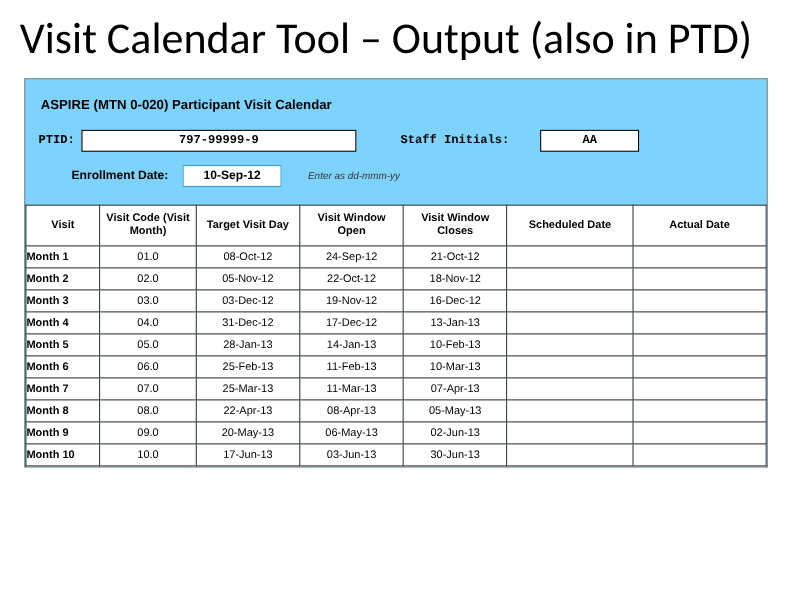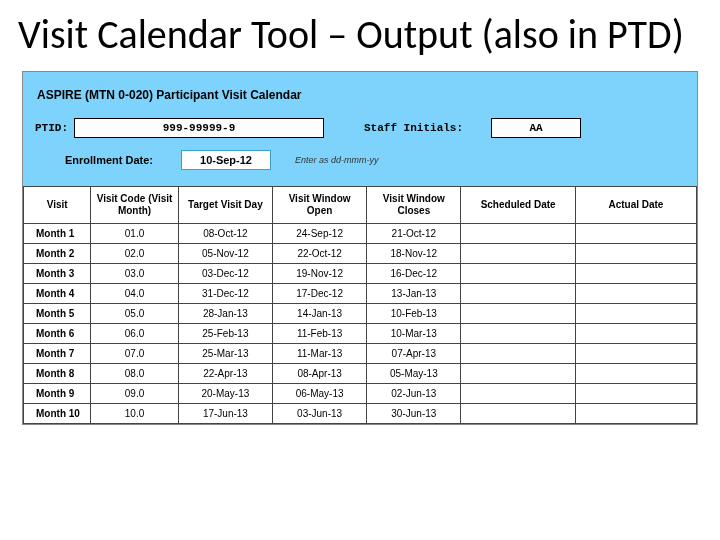--- a/index.html
+++ b/index.html
@@ -61,21 +61,21 @@
     font-size: 11px;
     background: #fff;
   }
   .box-ptid { width: 250px; font-weight: bold; }
   .box-init { width: 90px; font-weight: bold; margin-left: 22px; }
   .box-enroll {
     width: 90px;
     font-weight: bold;
     border: 1.5px solid #3aa0c8;
     height: 20px;
-    margin-left: 22px;
+    margin-left: 7px;
   }
   .hint {
     font-size: 9px;
     font-style: italic;
     margin-left: 24px;
     color: #333;
   }
   .spacer { flex: 0 0 40px; }
   .field-row2 { margin: 6px 0 16px 30px; }
 
@@ -93,21 +93,21 @@
     background: #fff;
   }
   table.visit-table th {
     font-weight: bold;
     font-size: 10px;
     line-height: 1.2;
     padding: 6px 2px;
   }
   table.visit-table td.visit-col {
     text-align: left;
-    padding-left: 12px;
+    padding-left: 0;
     font-weight: bold;
   }
   table.visit-table .col-visit  { width: 10%; }
   table.visit-table .col-code   { width: 13%; }
   table.visit-table .col-target { width: 14%; }
   table.visit-table .col-open   { width: 14%; }
   table.visit-table .col-close  { width: 14%; }
   table.visit-table .col-sched  { width: 17%; }
   table.visit-table .col-actual { width: 18%; }
 </style>
@@ -118,21 +118,21 @@
 
   <h1 class="slide-title">Visit Calendar Tool – Output (also in PTD)</h1>
 
   <div class="doc">
     <div class="doc-inner">
 
       <div class="doc-title">ASPIRE (MTN 0-020) Participant Visit Calendar</div>
 
       <div class="row field-row1">
         <span class="label">PTID:</span>
-        <span class="box box-ptid">999-99999-9</span>
+        <span class="box box-ptid">797-99999-9</span>
         <span class="spacer"></span>
         <span class="label">Staff Initials:</span>
         <span class="box box-init">AA</span>
       </div>
 
       <div class="row field-row2">
         <span class="label">Enrollment Date:</span>
         <span class="box box-enroll">10-Sep-12</span>
         <span class="hint">Enter as dd-mmm-yy</span>
       </div>

